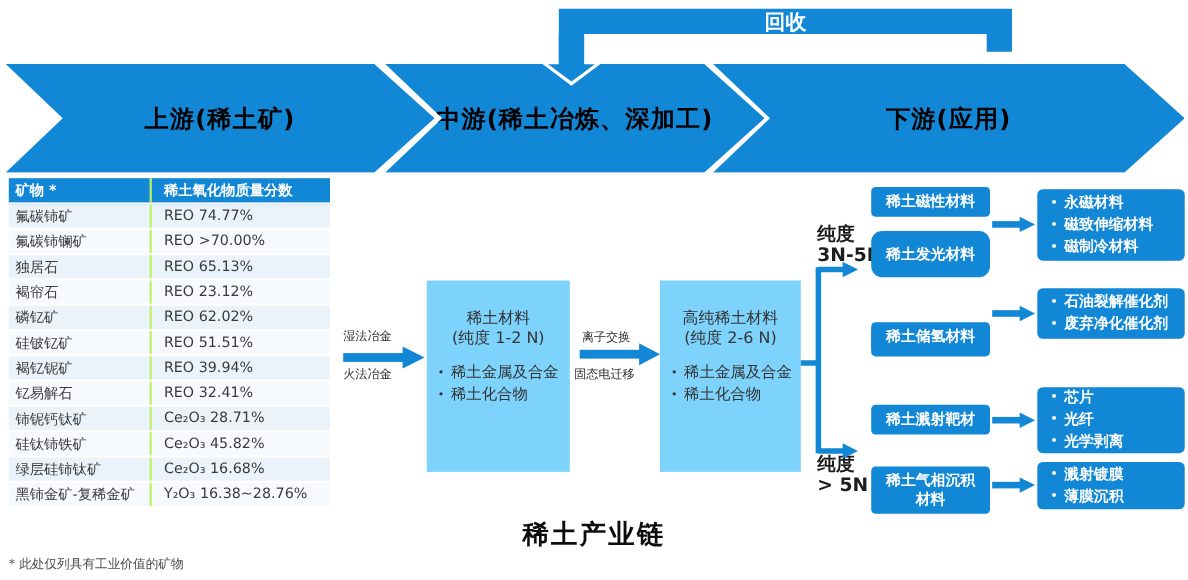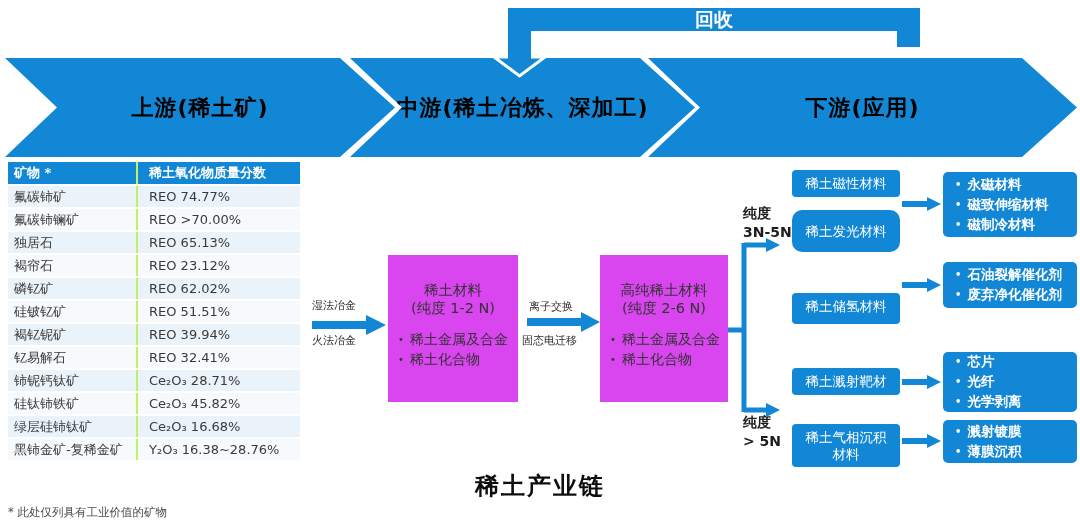--- a/index.html
+++ b/index.html
@@ -20,33 +20,33 @@
   .min-table{position:absolute;left:8px;top:162px;width:292px;font-size:13px;color:#3a3a3a;}
   .trow{display:flex;box-sizing:border-box;height:23px;border-bottom:2px solid #fff;align-items:center;}
   .thead{height:24px;background:#1187d6;color:#fff;font-weight:700;}
   .c1{width:130px;box-sizing:border-box;padding-left:6px;border-right:2px solid #bef264;height:100%;display:flex;align-items:center;}
   .c2{flex:1;box-sizing:border-box;padding-left:11px;height:100%;display:flex;align-items:center;}
   .tbody .trow:nth-child(odd){background:#eaf3fa;}
   .tbody .trow:nth-child(even){background:#f6fafd;}
   .footnote{position:absolute;left:8px;top:505px;font-size:11.5px;color:#4a4a4a;}
   
   .step-label{position:absolute;font-size:11px;color:#2e2e2e;white-space:nowrap;}
-  .light-box{position:absolute;top:255px;height:147px;background:#d946ef;box-sizing:border-box;
+  .light-box{position:absolute;top:255px;height:174px;background:#7dd3fc;box-sizing:border-box;
     padding-top:26px;font-size:14.5px;color:#333;}
   .light-box .bt{text-align:center;line-height:18px;}
   .light-box .bullets{margin-top:13px;padding-left:10px;font-size:14px;}
   .brow{display:flex;align-items:baseline;line-height:19px;}
   .dot{font-size:10px;margin-right:6px;position:relative;top:-1px;}
   
-  .purity{position:absolute;left:743px;width:60px;font-size:14px;font-weight:600;
+  .purity{position:absolute;left:743px;width:60px;font-size:17px;font-weight:600;
     color:#1d1d1d;line-height:19px;}
   
   .mat-box{position:absolute;left:792px;width:108px;background:#1187d6;border-radius:4px;
     display:flex;flex-direction:column;align-items:center;justify-content:center;
-    color:#fff;font-size:13.5px;font-weight:400;line-height:17px;text-align:center;}
+    color:#fff;font-size:13.5px;font-weight:700;line-height:17px;text-align:center;}
   
   .app-box{position:absolute;left:943px;width:134px;background:#1187d6;border-radius:5px;
     box-sizing:border-box;display:flex;flex-direction:column;justify-content:center;
     padding-left:12px;color:#fff;font-size:13.5px;font-weight:600;}
   .app-box .brow{line-height:19px;}
   
   .chain-title{position:absolute;left:390px;top:470px;width:300px;text-align:center;
     font-size:24px;font-weight:700;color:#0d0d0d;letter-spacing:2px;}
 </style>
 </head>

